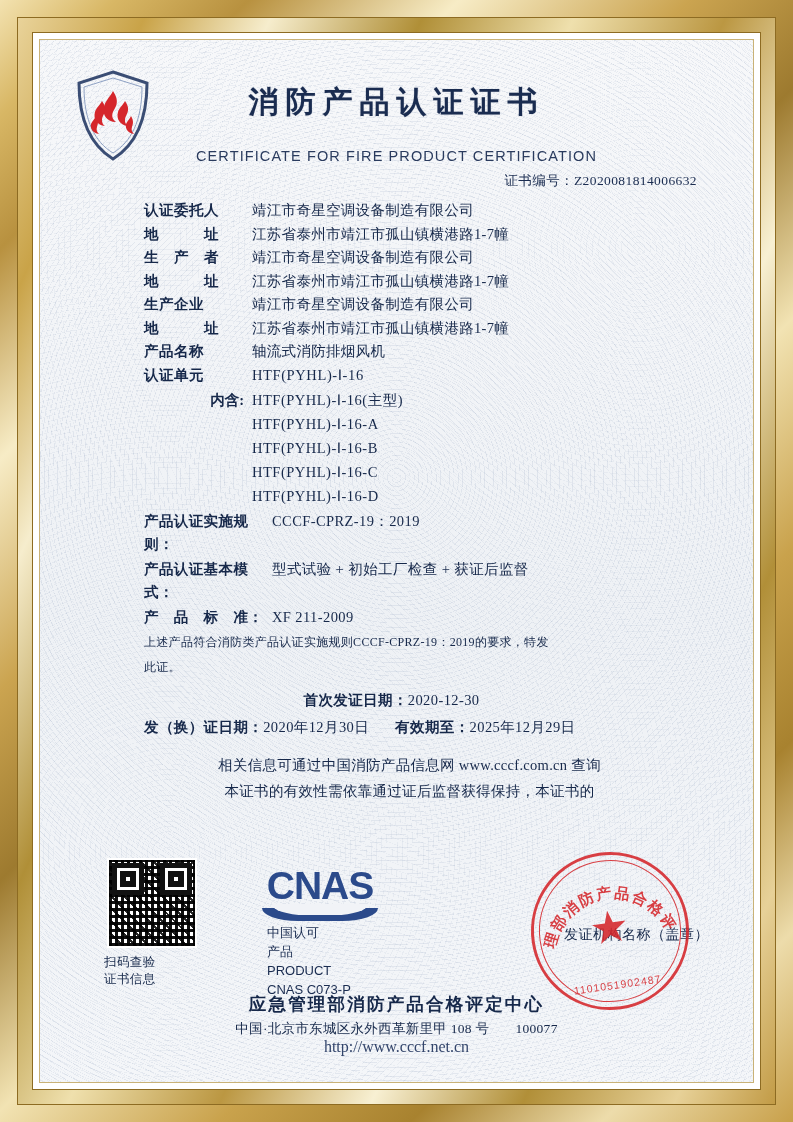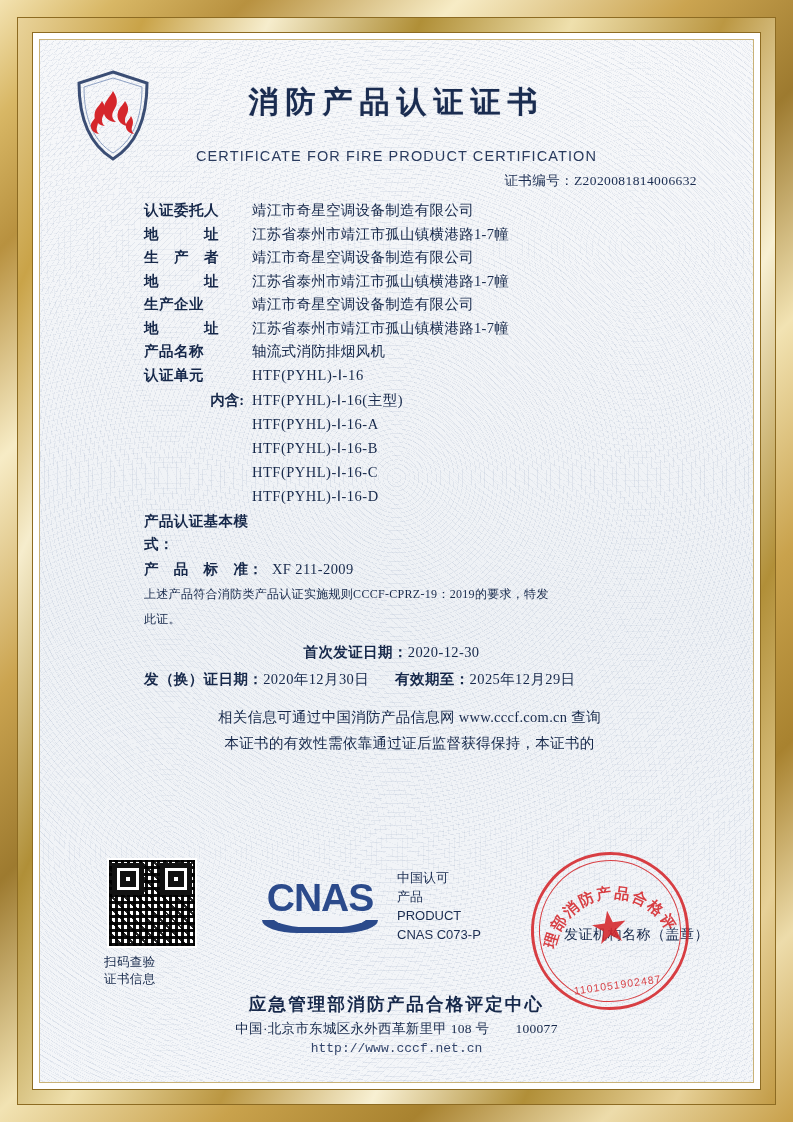--- a/index.html
+++ b/index.html
@@ -272,21 +272,22 @@
     color: #16284a;
     letter-spacing: 0.4px;
   }
 
   .cnas {
     position: absolute;
     left: 215px;
     top: 14px;
     width: 270px;
     display: flex;
-    align-items: center;
+    align-items: flex-start;
+    flex-direction: column;
   }
   .cnas-logo {
     width: 130px;
     text-align: center;
   }
   .cnas-word {
     font-family: "Liberation Sans", sans-serif;
     font-size: 39px;
     font-weight: bold;
     color: #2b4a8b;
@@ -399,23 +400,23 @@
     font-size: 13.5px;
     color: #16284a;
     letter-spacing: 0.3px;
   }
   .addr .zip { display: inline-block; margin-left: 26px; }
   .site {
     position: absolute;
     left: 0; right: 0;
     bottom: 26px;
     text-align: center;
-    font-size: 13px;
+    font-size: 16px;
     color: #33456b;
-    font-family: Liberation Mono, monospace;
+    font-family: Liberation Serif, serif;
   }
 </style>
 </head>
 <body>
 
 <div class="page">
   <div class="frame-inner">
     <div class="frame-inner2">
       <div class="paper">
 
@@ -492,21 +493,26 @@
           <div class="sub-row">
             <div class="sub-lbl"></div>
             <div class="sub-val">HTF(PYHL)-Ⅰ-16-C</div>
           </div>
           <div class="sub-row">
             <div class="sub-lbl"></div>
             <div class="sub-val">HTF(PYHL)-Ⅰ-16-D</div>
           </div>
 
           <div class="rule-row">
+            <div class="rule-lbl w1">产品认证实施规则：</div>
+            <div class="rule-val">CCCF-CPRZ-19：2019</div>
+          </div>
+          <div class="rule-row">
             <div class="rule-lbl w1">产品认证基本模式：</div>
+            <div class="rule-val">型式试验 + 初始工厂检查 + 获证后监督</div>
           </div>
           <div class="rule-row">
             <div class="rule-lbl w1">产　品　标　准：</div>
             <div class="rule-val">XF 211-2009</div>
           </div>
 
           <div class="statement">
             <div>上述产品符合消防类产品认证实施规则CCCF-CPRZ-19：2019的要求，特发</div>
             <div>此证。</div>
           </div>

